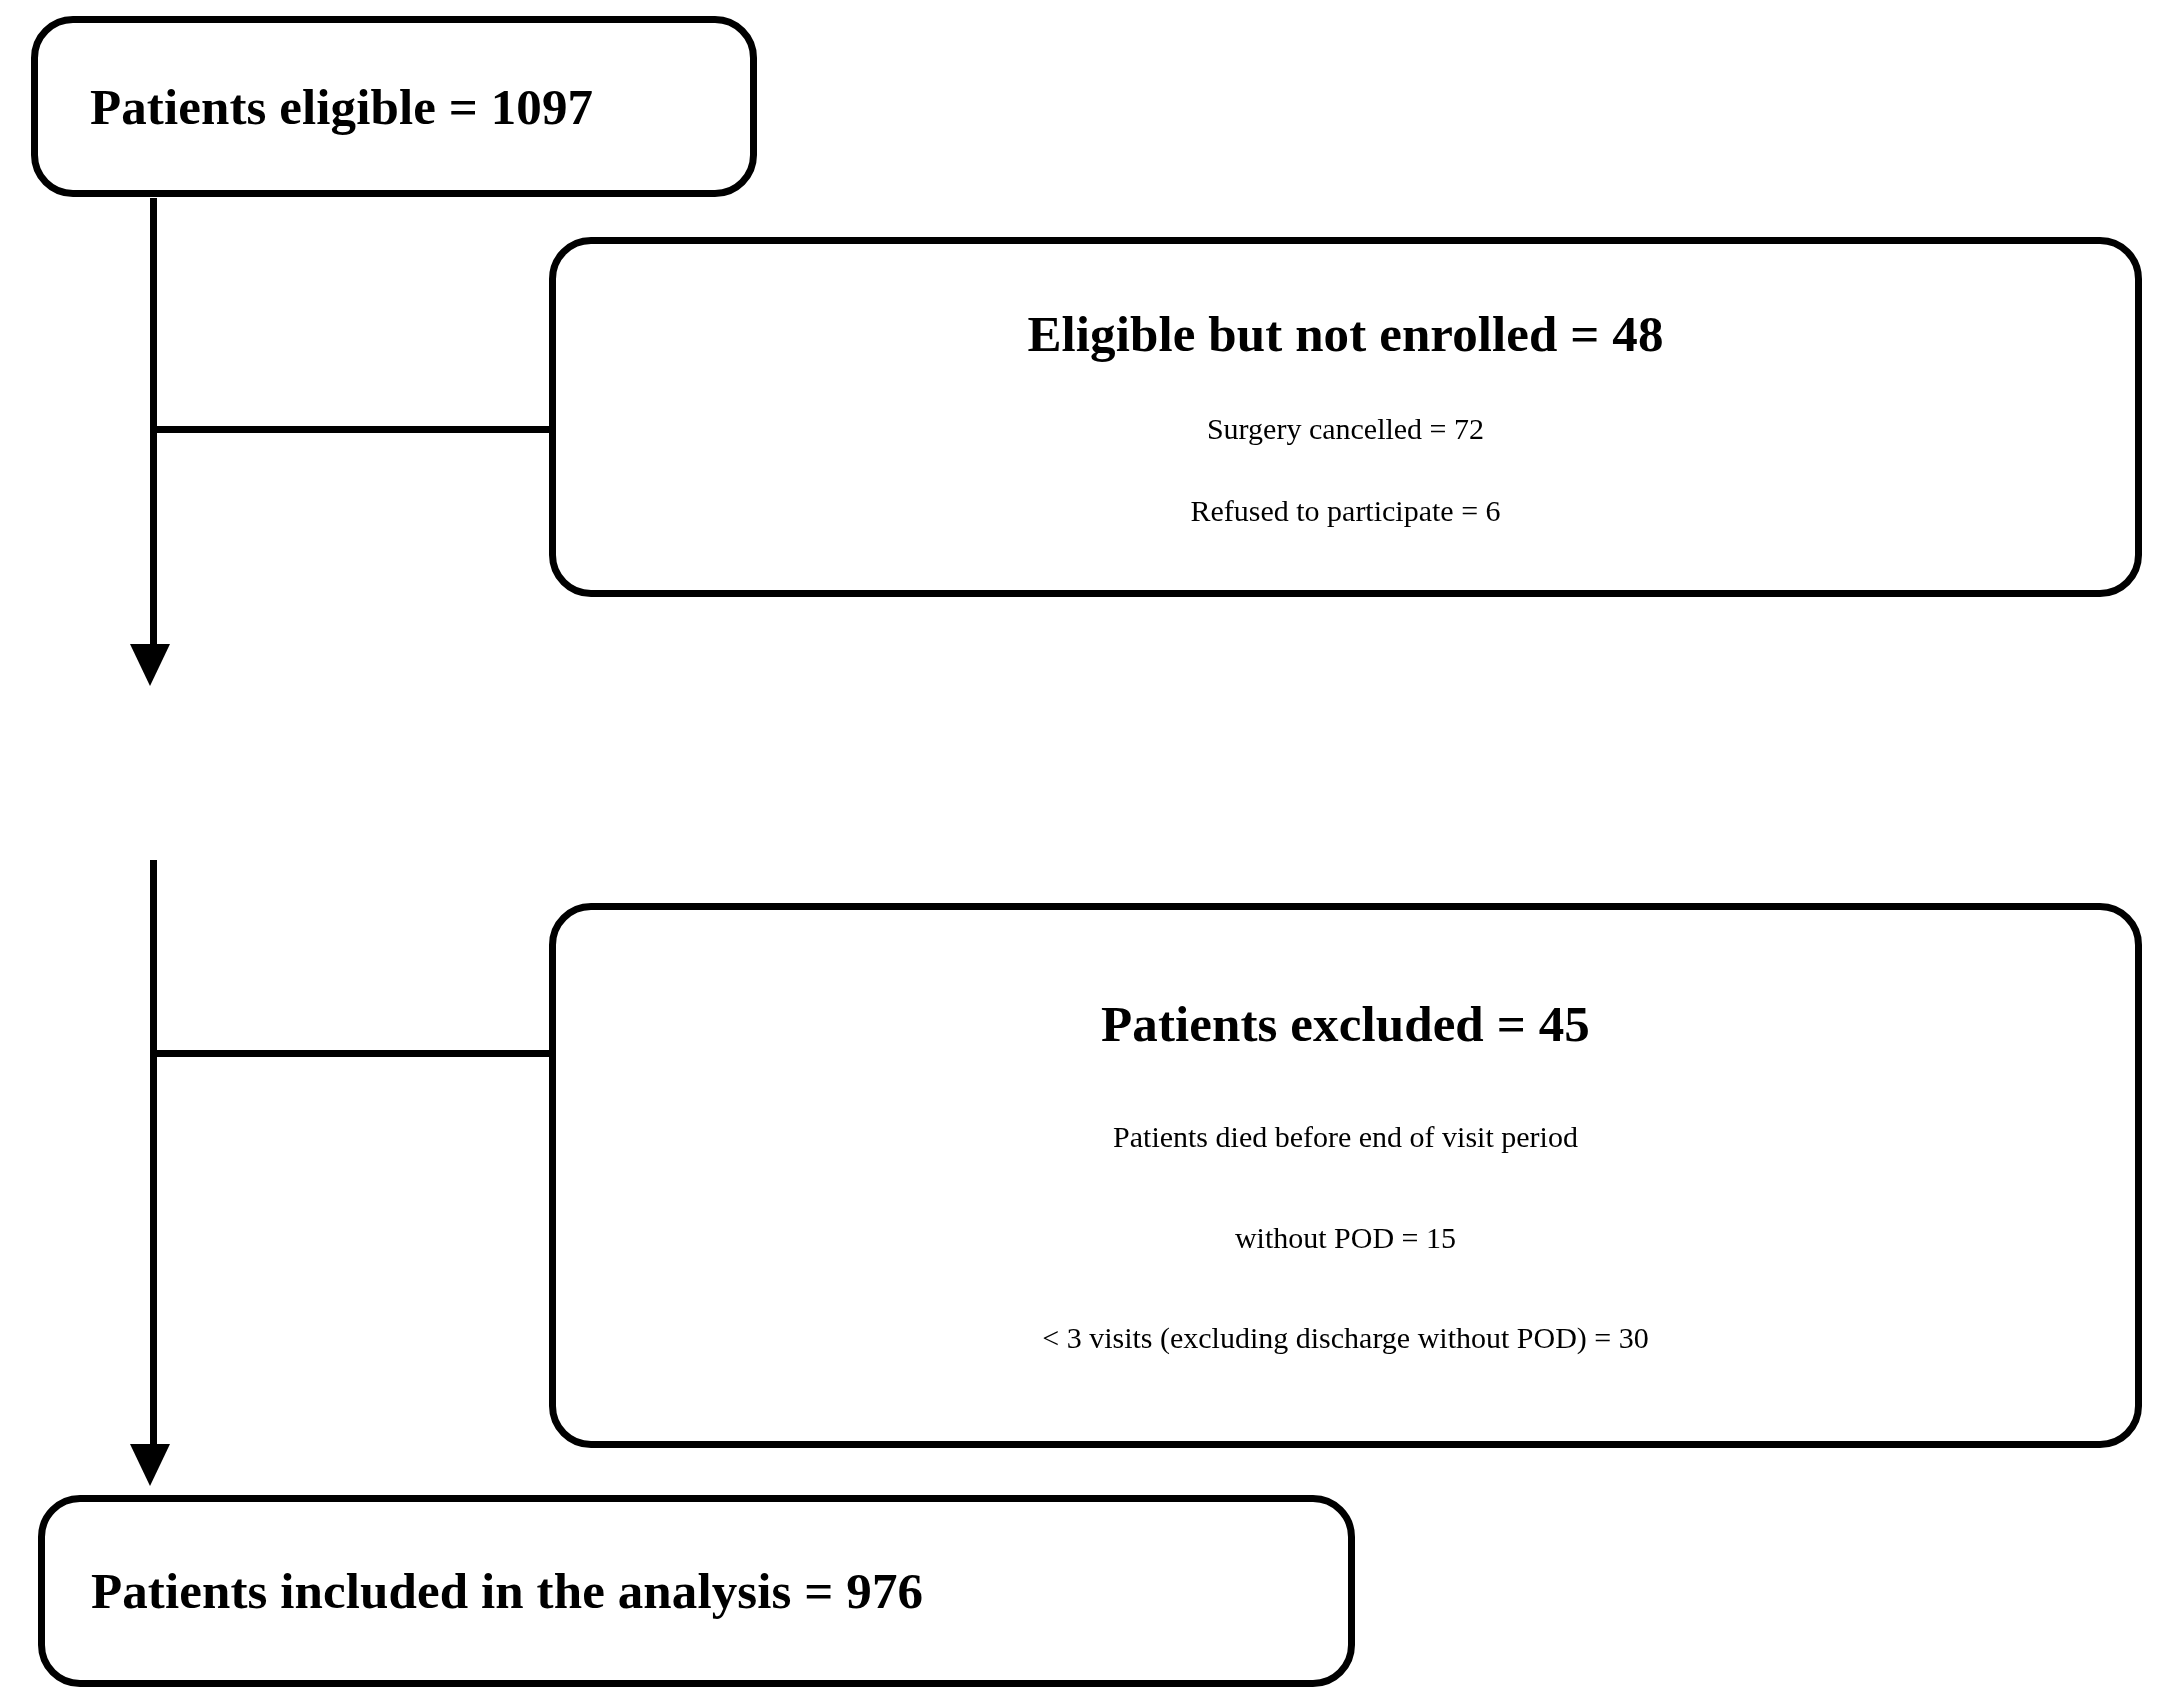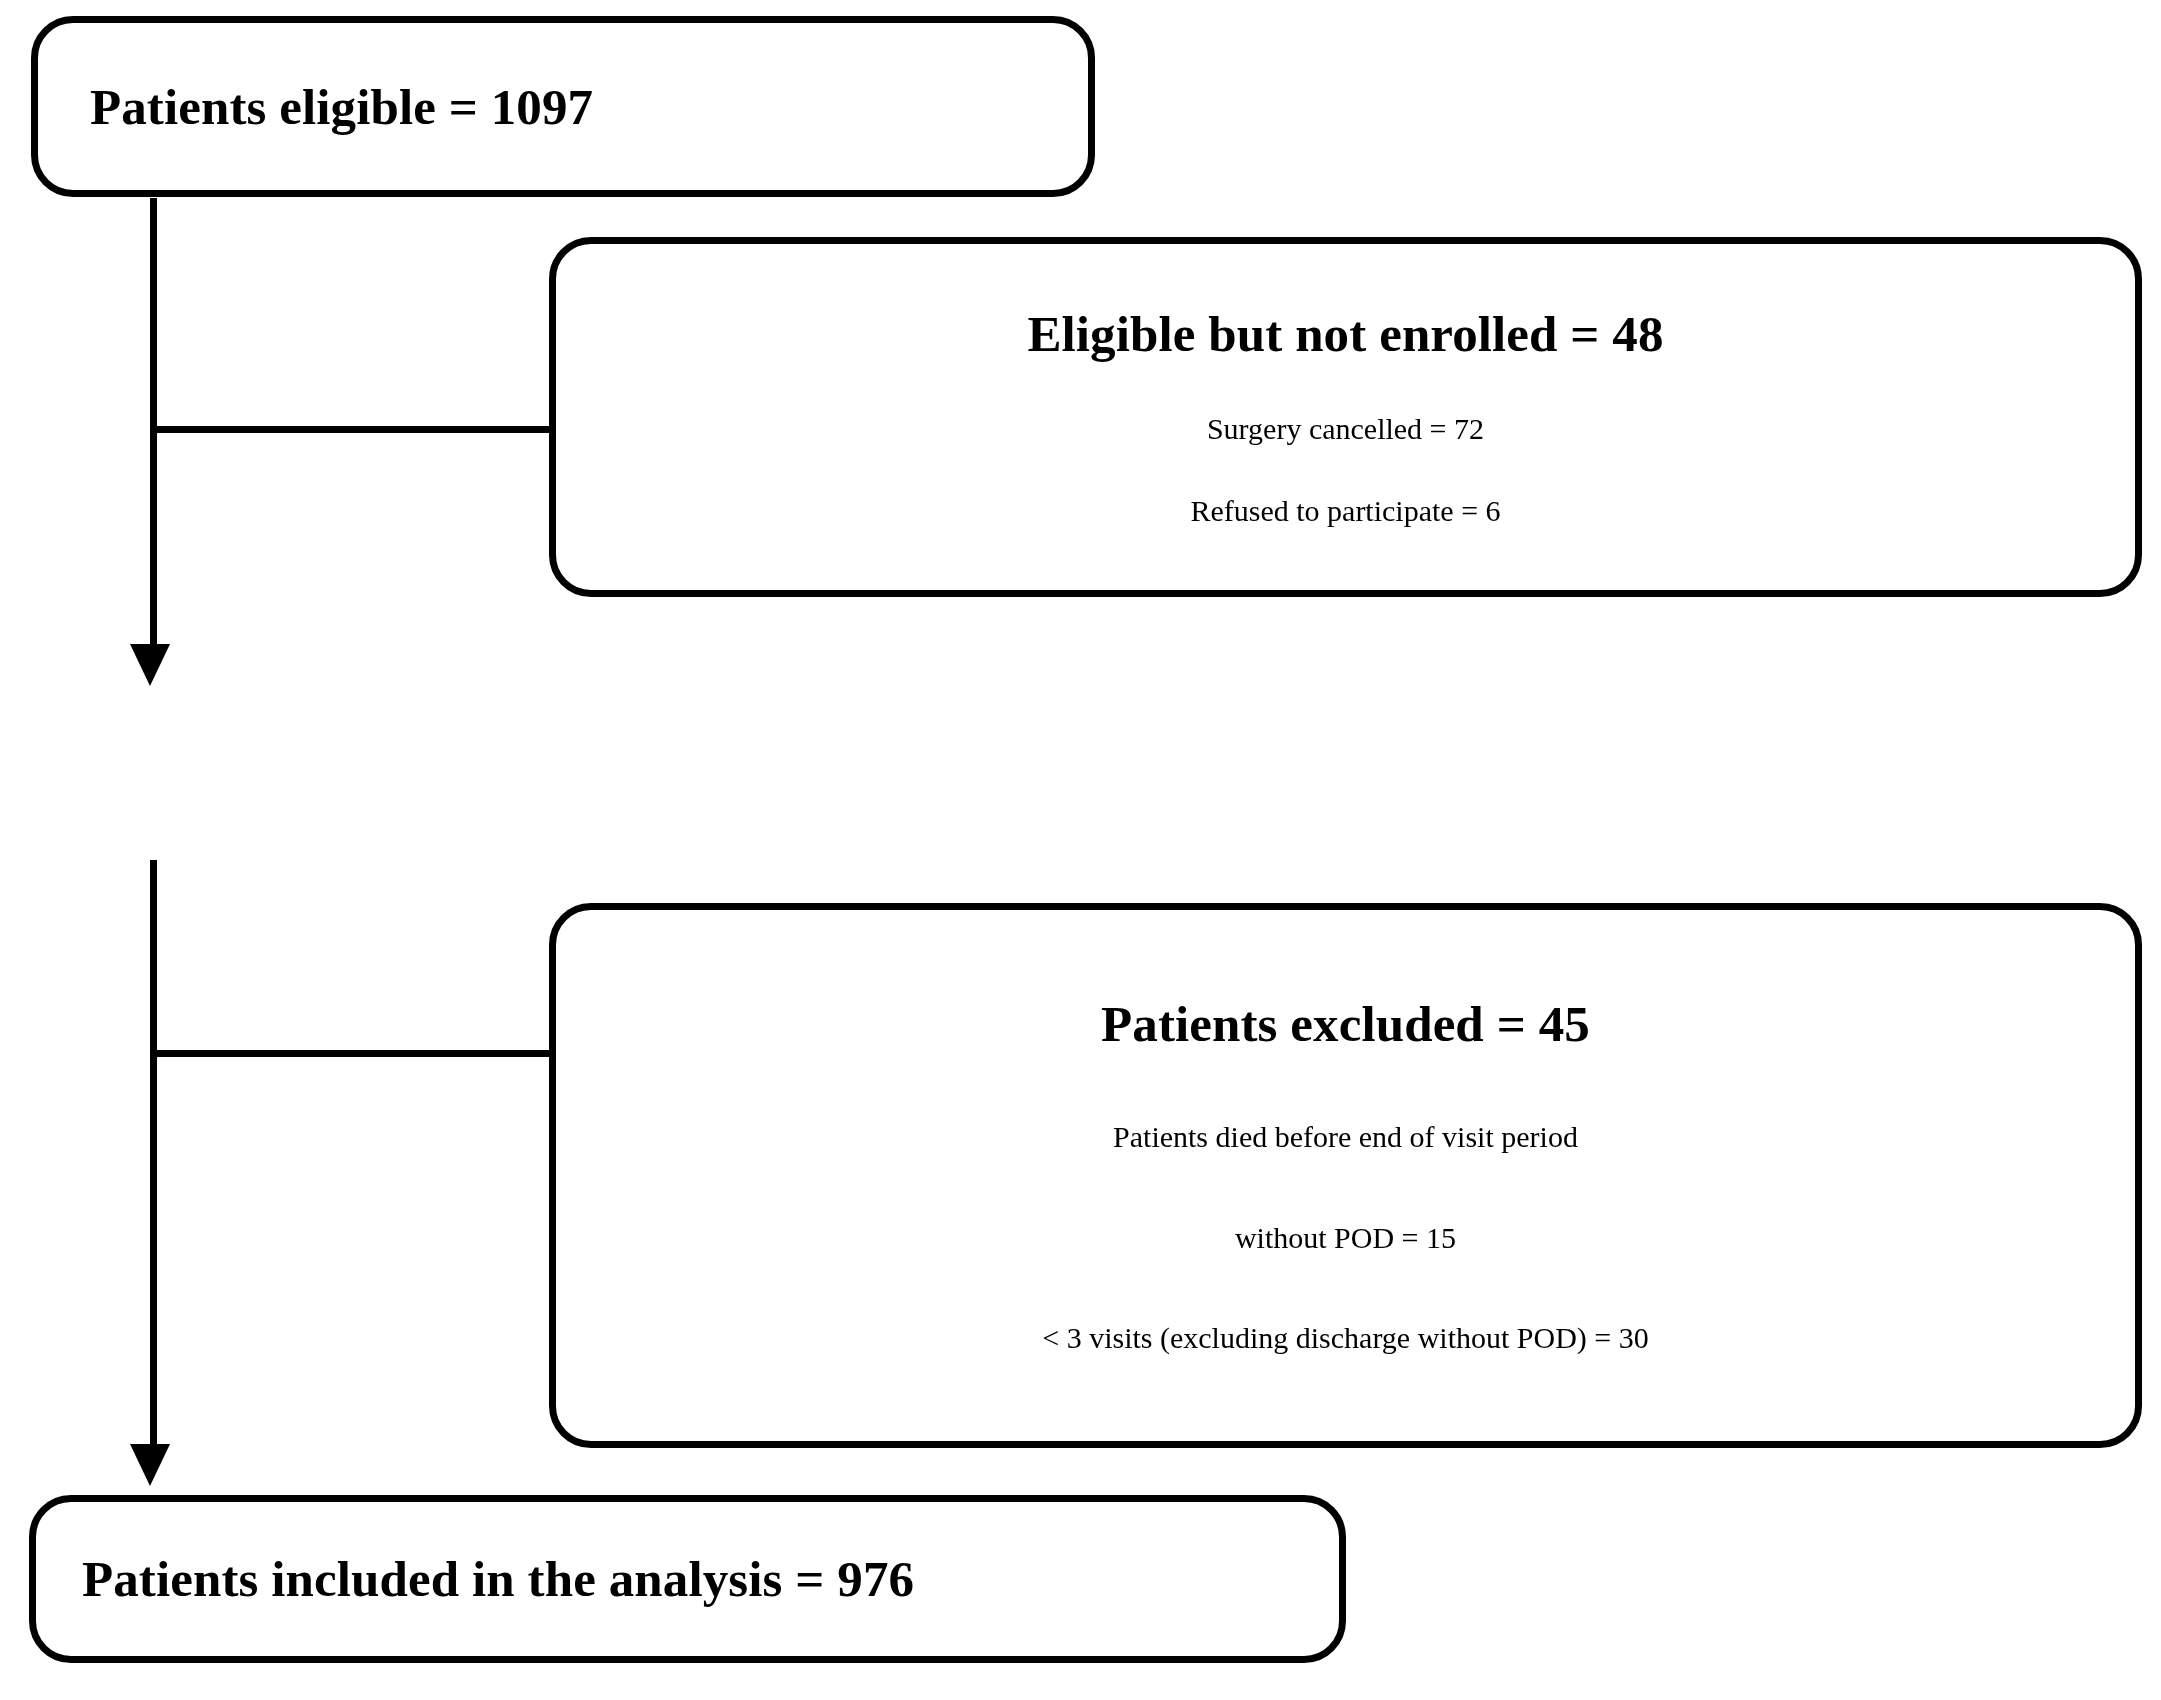--- a/index.html
+++ b/index.html
@@ -39,21 +39,21 @@
     font-weight: bold;
     font-size: 51px;
     letter-spacing: 0.1px;
   }
   .sub-line {
     font-weight: normal;
     font-size: 30px;
   }
   
   #node-eligible {
-    left: 31px;  top: 16.4px;  width: 1064px; height: 181px;
+    left: 31px;  top: 16.4px;  width: 726px; height: 181px;
     justify-content: center;
     align-items: flex-start;
     padding-left: 52px;
   }
   #node-eligible .title-line { text-align: left; }
 
   #node-not-enrolled {
     left: 549px; top: 237px; width: 1593px; height: 360px;
     justify-content: space-evenly;
     padding: 13.4px 45px;
@@ -67,21 +67,21 @@
   }
   #node-enrolled .title-line { text-align: left; }
 
   #node-excluded {
     left: 549px; top: 903px; width: 1593px; height: 545px;
     justify-content: space-evenly;
     padding: 19.4px 36px;
   }
 
   #node-included {
-    left: 29px;  top: 1495px; width: 1317px; height: 168px;
+    left: 38px;  top: 1495px; width: 1317px; height: 192px;
     justify-content: center;
     align-items: center;
     padding-left: 46px;
   }
   #node-included .title-line { text-align: left; }
 
   
   .vline {
     position: absolute;
     width: 6.7px;

